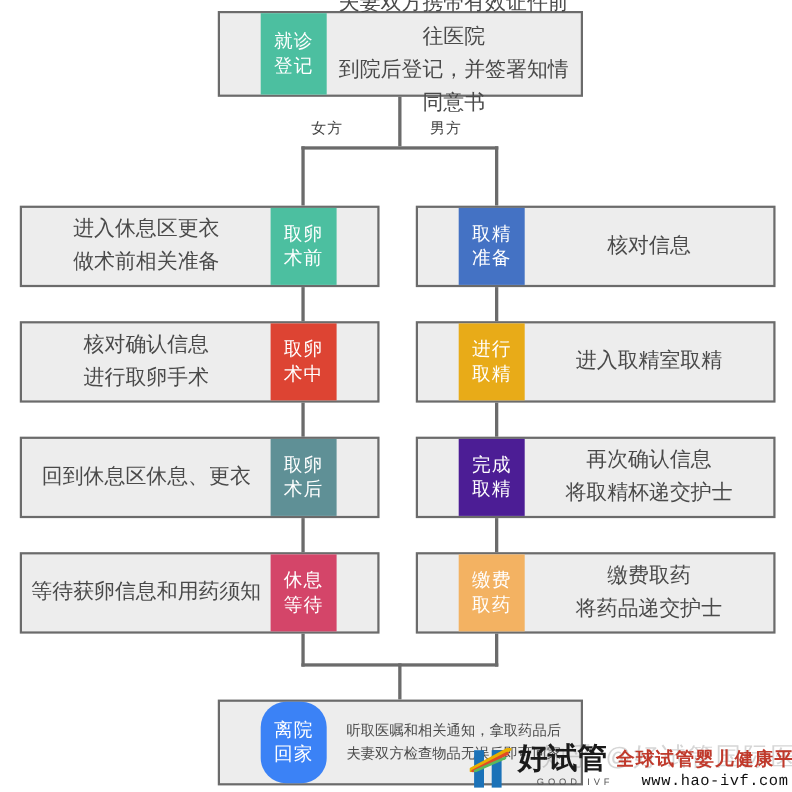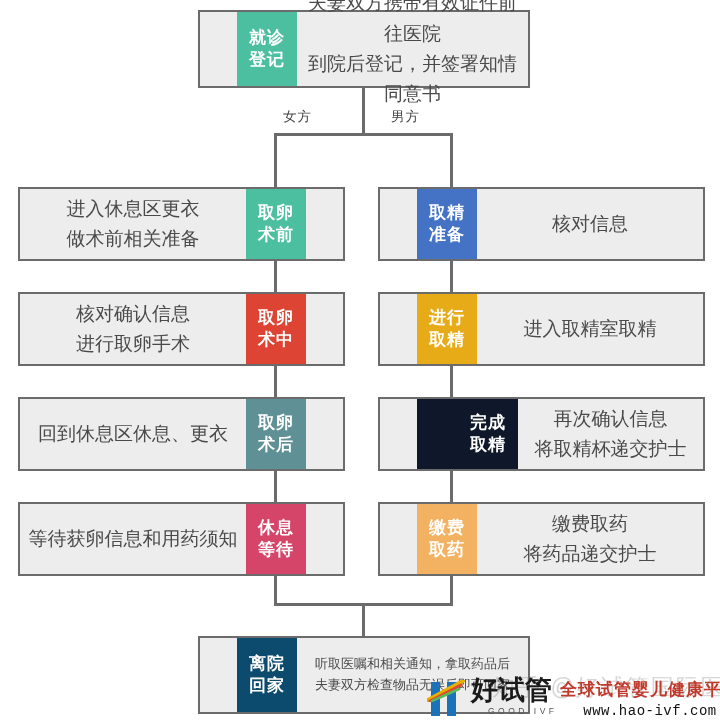--- a/index.html
+++ b/index.html
@@ -31,21 +31,21 @@
     flex: 0 0 auto;
     width: 60px;
     display: flex;
     flex-direction: column;
     align-items: center;
     justify-content: center;
     color: #ffffff;
     font-size: 17px;
     line-height: 1.28;
     letter-spacing: 1px;
-    font-weight: 700;
+    font-weight: 400;
     white-space: pre-line;
     text-align: center;
   }
   .pad {
     flex: 0 0 auto;
     width: 37px;
   }
   .desc {
     flex: 1 1 auto;
     display: flex;
@@ -225,21 +225,21 @@
 
   <div class="node right-col" id="node-m1" style="left:378px; top:292px; width:327px; height:74px;">
     <div class="pad"></div>
     <div class="tag" id="tag-m1" style="background: rgb(232, 171, 24);">进行
 取精</div>
     <div class="desc">进入取精室取精</div>
   </div>
 
   <div class="node right-col" id="node-m2" style="left:378px; top:397px; width:327px; height:74px;">
     <div class="pad"></div>
-    <div class="tag" id="tag-m2" style="background: #0f172a; padding-left: 41px;">完成
+    <div class="tag" id="tag-m2" style="background: #4c1d95;">完成
 取精</div>
     <div class="desc">再次确认信息
 将取精杯递交护士</div>
   </div>
 
   <div class="node right-col" id="node-m3" style="left:378px; top:502px; width:327px; height:74px;">
     <div class="pad"></div>
     <div class="tag" id="tag-m3" style="background: rgb(243, 178, 98);">缴费
 取药</div>
     <div class="desc">缴费取药
@@ -250,21 +250,21 @@
   <div class="line vline" style="left:450px; top:366px; width:3px; height:31px;"></div>
   <div class="line vline" style="left:450px; top:471px; width:3px; height:31px;"></div>
 
   <div class="line vline" style="left:274px; top:576px; width:3px; height:30px;"></div>
   <div class="line vline" style="left:450px; top:576px; width:3px; height:30px;"></div>
   <div class="line hline" style="left:274px; top:603px; width:179px; height:3px;"></div>
   <div class="line vline" style="left:362px; top:603px; width:3px; height:33px;"></div>
 
   <div class="node center-col" id="node-final" style="left:198px; top:636px; width:332px; height:78px;">
     <div class="pad"></div>
-    <div class="tag" id="tag-final" style="background: #0c4a6e;">离院
+    <div class="tag" id="tag-final" style="background: #3b82f6; border-radius: 23px;">离院
 回家</div>
     <div class="desc small">听取医嘱和相关通知，拿取药品后
 夫妻双方检查物品无误后即可回家</div>
   </div>
 
   <div class="zhihu-mark" style="left:492px; top:672px;">知乎 @好试管国际医生</div>
 
   <div class="logo-wrap" style="left:425px; top:676px;">
     <div class="logo-mark">
       <div class="logo-bar b1"></div>

